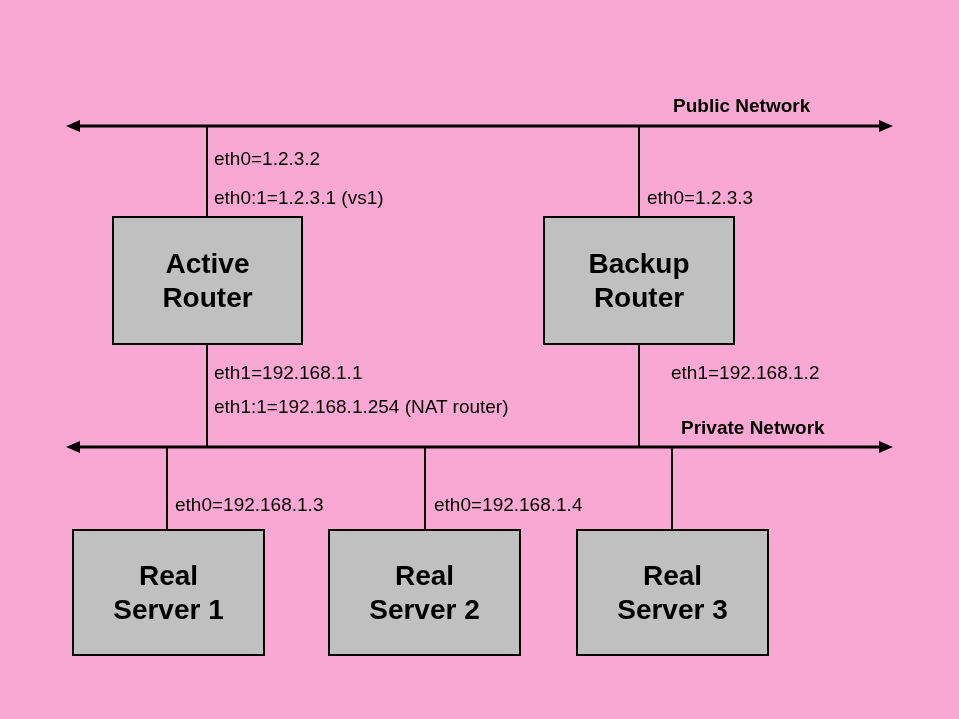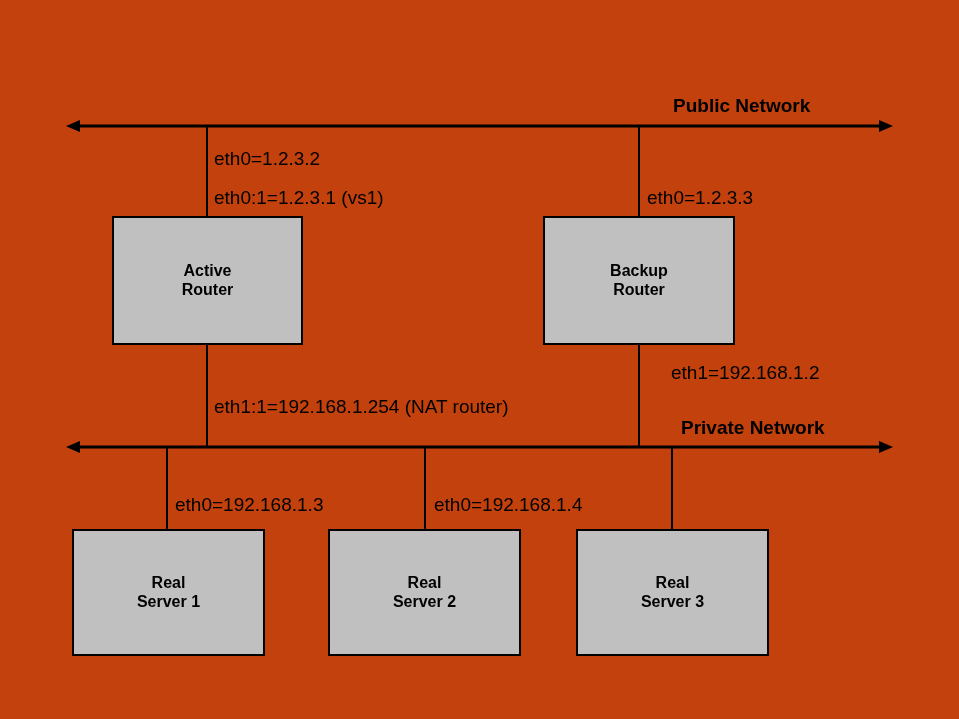--- a/index.html
+++ b/index.html
@@ -5,21 +5,21 @@
 <style>
   html, body {
     margin: 0;
     padding: 0;
     background: #ffffff;
   }
   #canvas {
     position: relative;
     width: 959px;
     height: 719px;
-    background: #c2410c;
+    background: #f9a8d4;
     font-family: "Liberation Sans", sans-serif;
     overflow: hidden;
   }
   svg.wires {
     position: absolute;
     left: 0;
     top: 0;
     width: 959px;
     height: 719px;
     pointer-events: none;
@@ -27,21 +27,21 @@
   .node-box {
     position: absolute;
     background: #c0c0c0;
     border: 2px solid #000000;
     box-sizing: border-box;
     display: flex;
     flex-direction: column;
     align-items: center;
     justify-content: center;
     font-weight: bold;
-    font-size: 16px;
+    font-size: 28px;
     color: #000000;
     line-height: 1.18;
     letter-spacing: 0px;
   }
   .node-line { display: block; white-space: nowrap; }
   .iface-label {
     position: absolute;
     font-size: 19px;
     color: #000000;
     white-space: nowrap;
@@ -92,20 +92,21 @@
   <div class="net-label" style="left:673px; top:96px;">Public Network</div>
 
   <div class="net-label" style="left:681px; top:418px;text-align:right;">Private Network</div>
 
   <div class="iface-label" style="left:214px; top:149px;">eth0=1.2.3.2</div>
 
   <div class="iface-label" style="left:214px; top:188px;">eth0:1=1.2.3.1 (vs1)</div>
 
   <div class="iface-label" style="left:647px; top:188px;">eth0=1.2.3.3</div>
 
+  <div class="iface-label" style="left:214px; top:363px;">eth1=192.168.1.1</div>
 
   <div class="iface-label" style="left:214px; top:397px;">eth1:1=192.168.1.254 (NAT router)</div>
 
   <div class="iface-label" style="left:647px; top:363px;margin-left:24px;">eth1=192.168.1.2</div>
 
   <div class="iface-label" style="left:175px; top:495px;">eth0=192.168.1.3</div>
 
   <div class="iface-label" style="left:434px; top:495px;">eth0=192.168.1.4</div>
 
 

